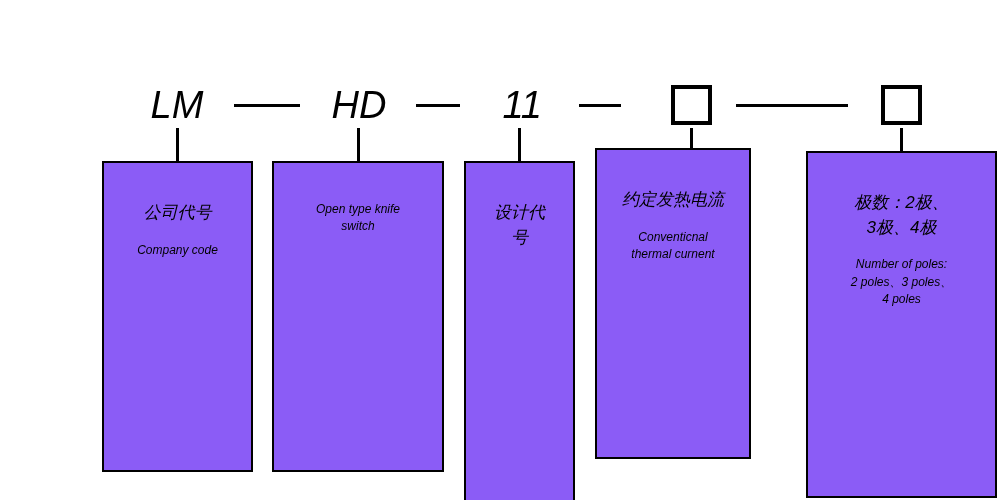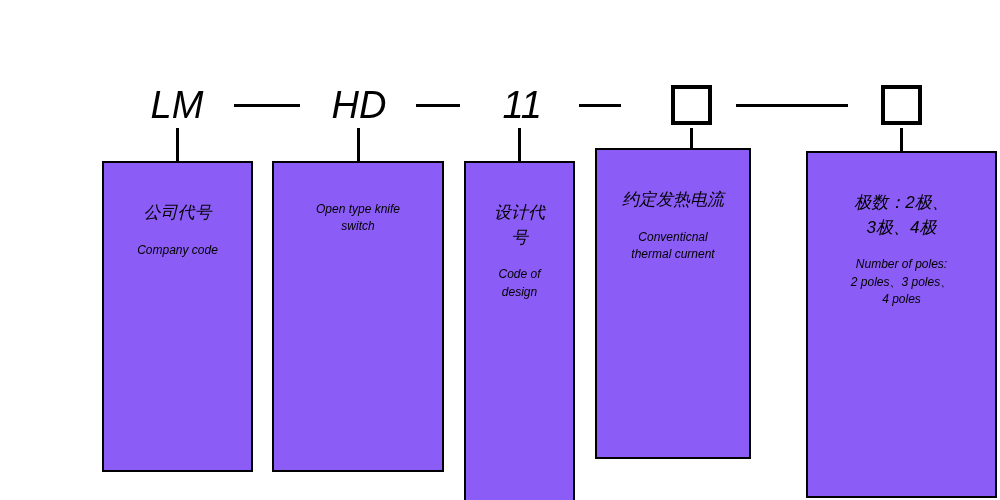--- a/index.html
+++ b/index.html
@@ -109,22 +109,20 @@
     <div class="desc-en">Company code</div>
   </div>
 
   <div class="desc-box" style="left:208px; top:97px; width:172px; height:311px;">
     <div class="desc-en">Open type knife
 switch</div>
   </div>
 
   <div class="desc-box" style="left:400px; top:97px; width:111px; height:363px;">
     <div class="desc-cn">设计代号</div>
-    <div class="desc-en">Code of
-design</div>
   </div>
 
   <div class="desc-box" style="left:531px; top:84px; width:156px; height:311px;">
     <div class="desc-cn">约定发热电流</div>
     <div class="desc-en">Conventicnal
 thermal curnent</div>
   </div>
 
   <div class="desc-box" style="left:742px; top:87px; width:191px; height:347px;">
     <div class="desc-cn">极数：2极、

